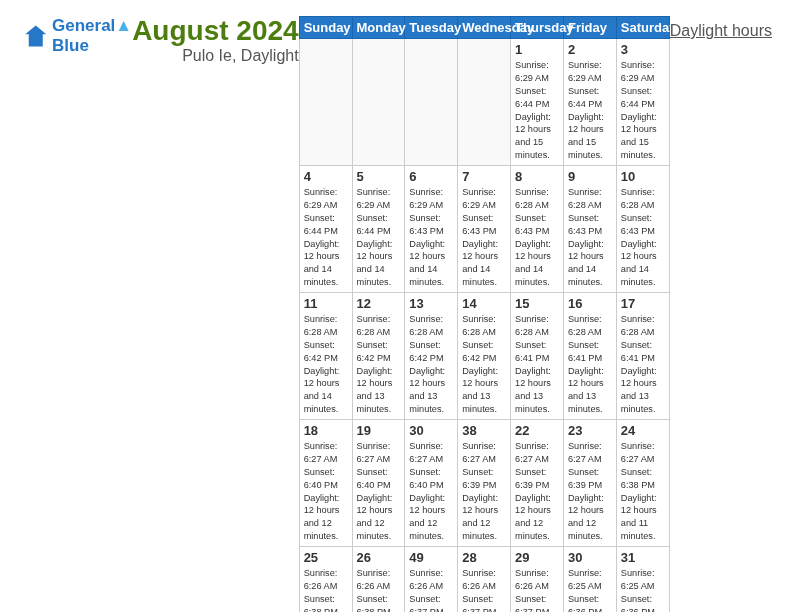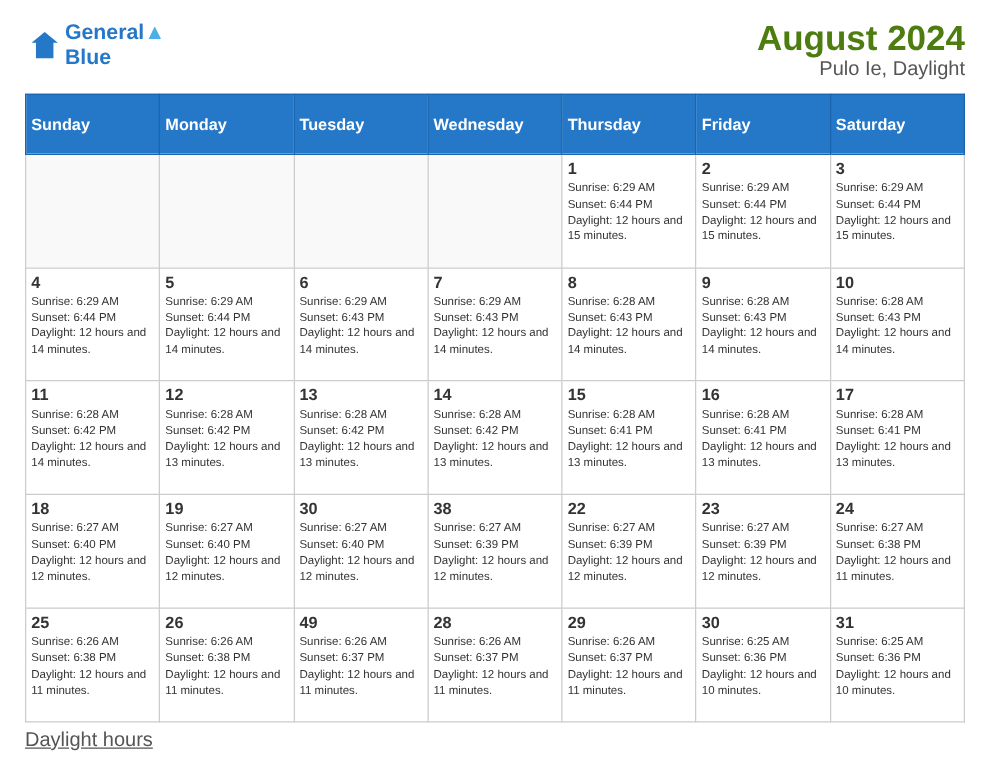--- a/index.html
+++ b/index.html
@@ -8,21 +8,21 @@
       background: #fff;
       width: 792px;
       height: 612px;
       overflow: hidden;
     }
     .page {
       width: 792px;
       height: 612px;
       padding: 16px 20px 10px 20px;
       display: flex;
-      flex-direction: column;
+      flex-direction: row;
     }
     .header {
       display: flex;
       justify-content: space-between;
       align-items: flex-start;
       margin-bottom: 10px;
     }
     .logo {
       display: flex;
       align-items: center;
@@ -49,21 +49,21 @@
       flex: 1;
       border: 1px solid #ccc;
       border-collapse: collapse;
       width: 100%;
       table-layout: fixed;
     }
     .calendar thead tr th {
       background-color: #2577c8;
       color: #fff;
       font-size: 13px;
-      padding: 16px 4px;
+      padding: 3px 4px;
       text-align: left;
       border: 1px solid #1a65b0;
       font-weight: bold;
     }
     .calendar tbody tr td {
       vertical-align: top;
       border: 1px solid #ccc;
       padding: 3px 4px;
       font-size: 9.5px;
       color: #333;

